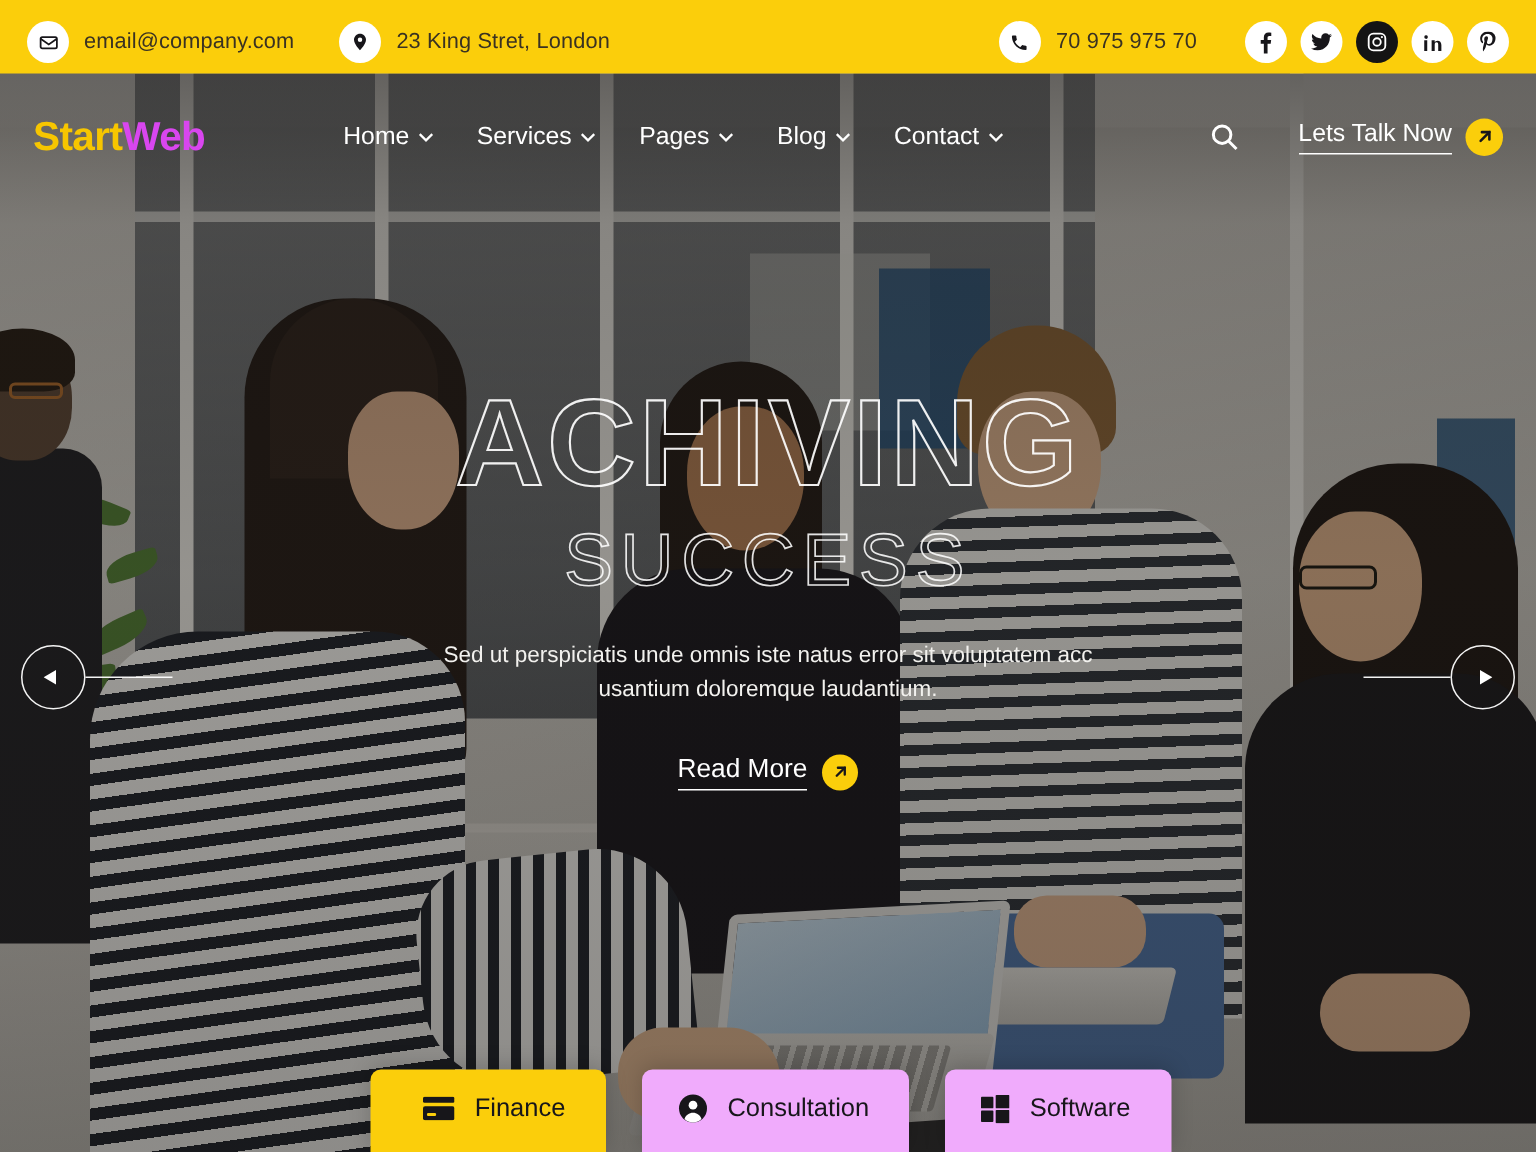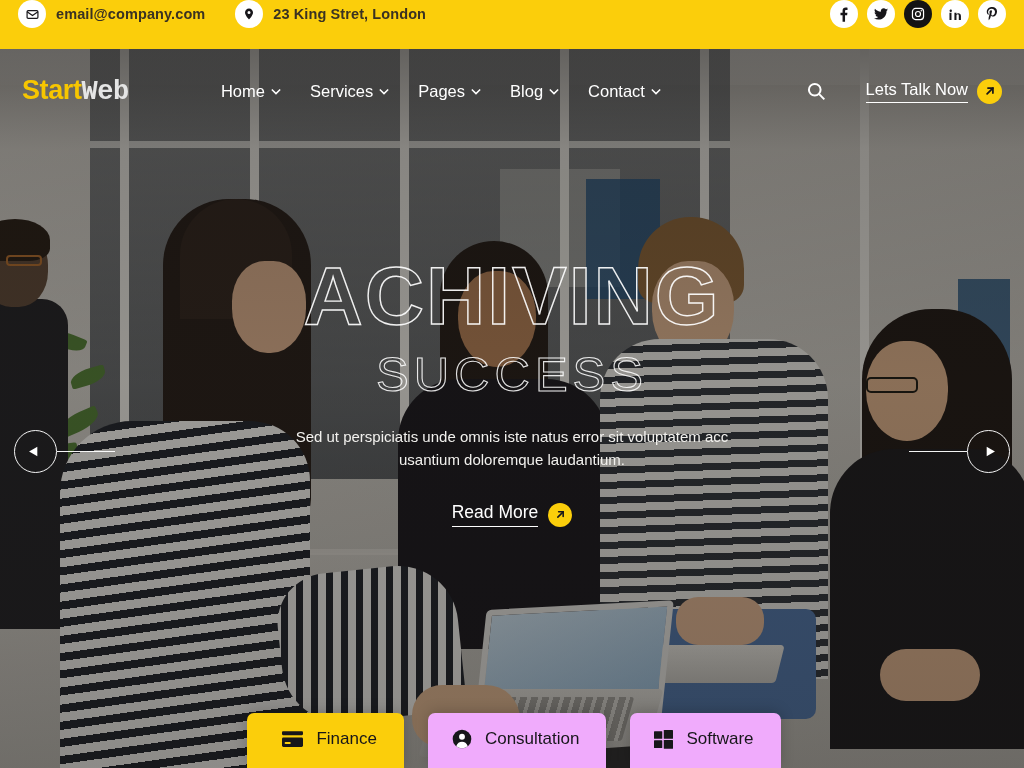--- a/index.html
+++ b/index.html
@@ -5,22 +5,22 @@
   * { margin:0; padding:0; box-sizing:border-box; }
   html, body {
     width:1024px; height:768px; overflow:hidden;
     font-family:"Liberation Sans", sans-serif;
     background:#1b1b1b;
   }
 
   
   .topbar{
     position:absolute; top:0; left:0; width:1024px; height:49px;
-    background:#fbce0b; display:flex; align-items:flex-start;
-    padding:0 18px; z-index:40;font-weight:bold;
+    background:#fbce0b; display:flex; align-items:flex-end;
+    padding:7px 18px; z-index:40;
   }
   .tb-item{ display:flex; align-items:center; gap:10px; }
   .tb-item + .tb-item{ margin-left:30px; }
   .tb-circle{
     width:28px; height:28px; border-radius:50%; background:#fff;
     display:flex; align-items:center; justify-content:center; flex:0 0 auto;
   }
   .tb-circle svg{ display:block; }
   .tb-text{ font-size:14.5px; color:#3a3222; letter-spacing:.1px; white-space:nowrap; }
   .tb-spacer{ flex:1 1 auto; }
@@ -110,21 +110,21 @@
   .shelf{ background:rgba(230,228,222,.35); }
   .blue-screen{ background:#1f4e79; opacity:.8; }
 
   
   .header{
     position:absolute; top:49px; left:0; width:1024px; height:84px;
     display:flex; align-items:center; padding:0 22px; z-index:30;
   }
   .logo{ font-size:27px; font-weight:bold; letter-spacing:-.4px; white-space:nowrap; }
   .logo .s1{ color:#f7c600; }
-  .logo .s2{ color:#e5e5e5;font-family:Liberation Mono, monospace; }
+  .logo .s2{ color:#d946ef; }
   .nav{ display:flex; align-items:flex-start; margin-left:92px; gap:29px; }
   .nav-item{ display:flex; align-items:center; gap:6px; color:#fff; font-size:16.5px; white-space:nowrap; }
   .chev{ display:block; }
   .hdr-right{ margin-left:auto; display:flex; align-items:center; gap:17px; }
   .search-ic{ display:block; }
   .talk{ display:flex; align-items:center; gap:9px;margin-left:23px; }
   .talk-text{ color:#fff; font-size:16.5px; border-bottom:1.5px solid #fff; padding-bottom:3px; white-space:nowrap; }
   .yellow-btn{
     width:25px; height:25px; border-radius:50%; background:#fbce0b;
     display:flex; align-items:center; justify-content:center; flex:0 0 auto;
@@ -271,20 +271,28 @@
       <svg width="12" height="14" viewBox="0 0 24 24" fill="#17161a">
         <path d="M12 1C7.6 1 4 4.6 4 9c0 6 8 14 8 14s8-8 8-14c0-4.4-3.6-8-8-8zm0 11a3 3 0 110-6 3 3 0 010 6z"></path>
       </svg>
     </span>
     <span class="tb-text">23 King Stret, London</span>
   </div>
 
   <div class="tb-spacer"></div>
 
   <div class="tb-right">
+    <div class="tb-item">
+      <span class="tb-circle">
+        <svg width="13" height="13" viewBox="0 0 24 24" fill="#17161a">
+          <path d="M6.6 10.8c1.4 2.8 3.8 5.1 6.6 6.6l2.2-2.2c.3-.3.7-.4 1-.2 1.2.4 2.4.6 3.6.6.6 0 1 .4 1 1V20c0 .6-.4 1-1 1C10.6 21 3 13.4 3 4c0-.6.4-1 1-1h3.4c.6 0 1 .4 1 1 0 1.3.2 2.5.6 3.6.1.4 0 .8-.2 1l-2.2 2.2z"></path>
+        </svg>
+      </span>
+      <span class="tb-text">70 975 975 70</span>
+    </div>
 
     <div class="socials">
       <a class="soc">
         <svg width="8" height="15" viewBox="0 0 10 18" fill="#17161a">
           <path d="M6.3 18V9.8h2.6l.4-3.1H6.3V4.8c0-.9.3-1.5 1.5-1.5h1.6V.6C9.1.5 8.2.4 7.1.4 4.8.4 3.2 1.8 3.2 4.4v2.3H.6v3.1h2.6V18h3.1z"></path>
         </svg>
       </a>
       <a class="soc">
         <svg width="14" height="12" viewBox="0 0 24 20" fill="#17161a">
           <path d="M24 2.4c-.9.4-1.8.7-2.8.8 1-.6 1.8-1.6 2.2-2.7-1 .6-2 1-3.1 1.2A4.9 4.9 0 0016.6 0c-2.7 0-4.9 2.2-4.9 4.9 0 .4 0 .8.1 1.1C7.7 5.8 4.1 3.9 1.7.9c-.4.7-.7 1.6-.7 2.5 0 1.7.9 3.2 2.2 4.1-.8 0-1.6-.2-2.2-.6 0 2.4 1.7 4.4 3.9 4.8-.4.1-.8.2-1.3.2-.3 0-.6 0-.9-.1.6 2 2.4 3.4 4.6 3.4-1.7 1.3-3.8 2.1-6.1 2.1H0a13.9 13.9 0 007.5 2.2c9.1 0 14-7.5 14-14v-.6c1-.7 1.8-1.6 2.5-2.5z"></path>

